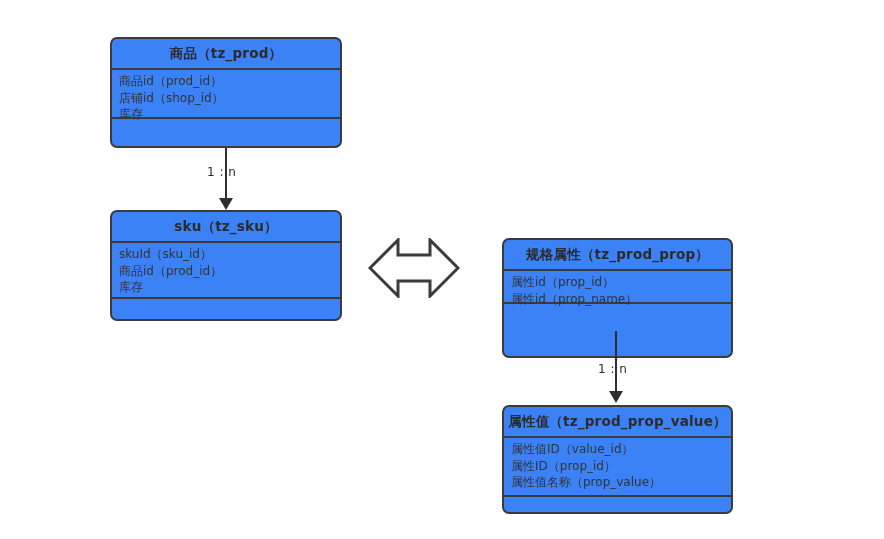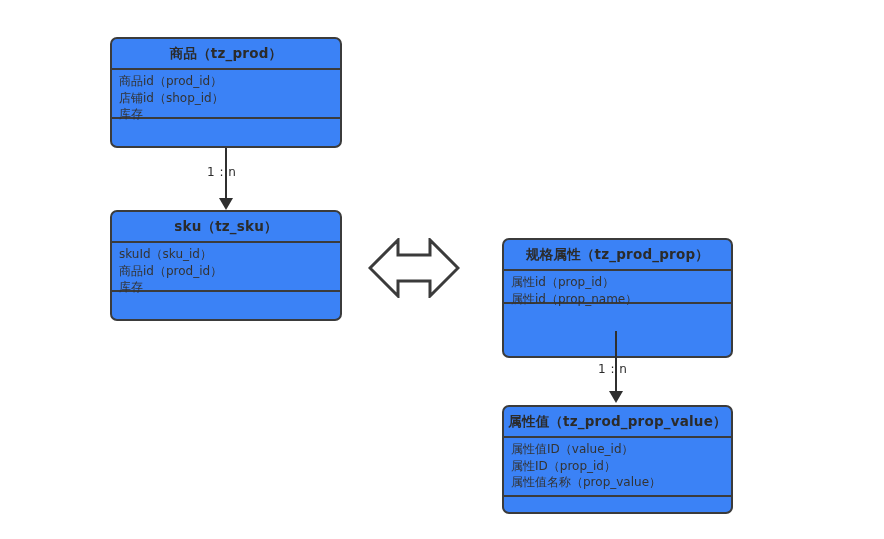--- a/index.html
+++ b/index.html
@@ -97,21 +97,21 @@
     </div>
     <div class="entity-footer" style="height:27px;"></div>
   </div>
 
   <div class="conn-line" style="left:225px; top:148px; height:54px;"></div>
   <div class="conn-arrowhead" style="left:219px; top:198px;"></div>
   <div class="conn-label" style="left:207px; top:172px; transform:translate(0,-50%);">1 : n</div>
 
   <div class="entity" style="left:110px; top:210px; width:232px; height:111px;">
     <div class="entity-header" style="height:31px;">sku（tz_sku）</div>
-    <div class="entity-attrs" style="height:49px;">
+    <div class="entity-attrs" style="height:56px;">
       <div class="attr-row">skuId（sku_id）</div>
       <div class="attr-row">商品id（prod_id）</div>
       <div class="attr-row">库存</div>
     </div>
     <div class="entity-footer" style="height:27px;"></div>
   </div>
 
   <div class="bidi-arrow" style="left:368px; top:238px; width:92px; height:60px;">
     <svg width="92" height="60" viewBox="0 0 92 60" aria-hidden="true">
       <polygon points="2,30 30,2 30,17 62,17 62,2 90,30 62,58 62,43 30,43 30,58" fill="#ffffff" stroke="#3b3b3b" stroke-width="3" stroke-linejoin="miter"></polygon>

